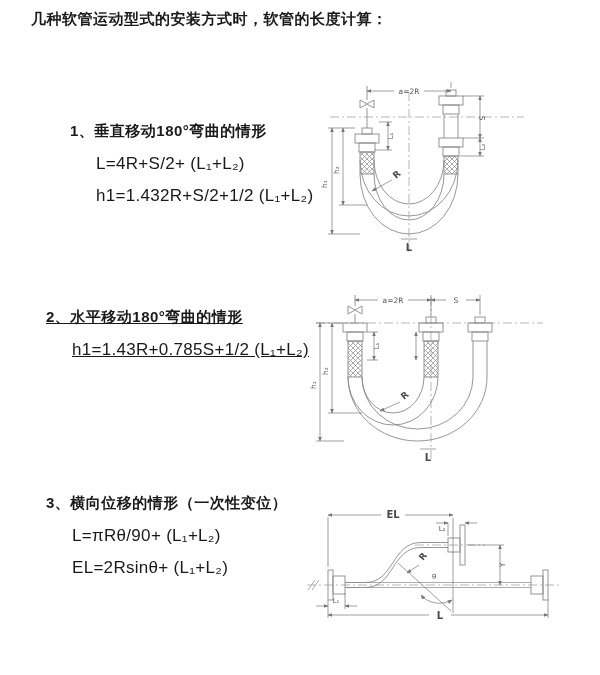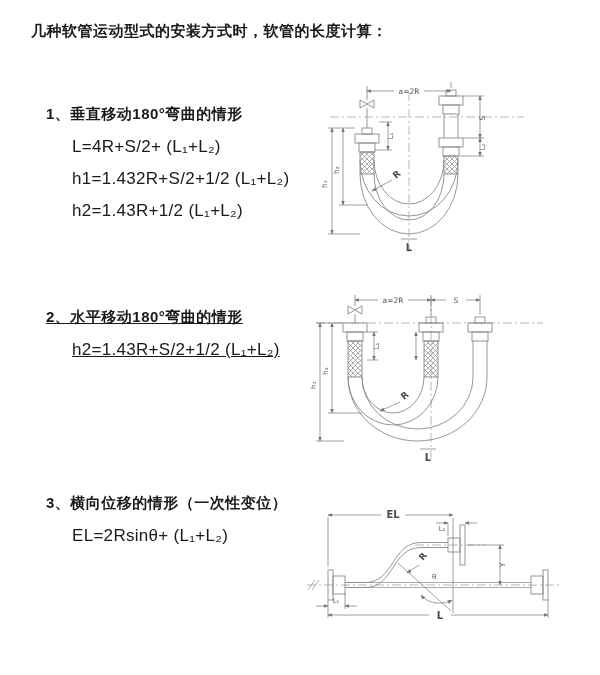--- a/index.html
+++ b/index.html
@@ -1,54 +1,54 @@
 <!DOCTYPE html>
 <html><head>
 <meta charset="utf-8">
 <style>
   html,body{margin:0;padding:0;}
   body{
     width:600px;height:675px;background:#ffffff;position:relative;
     font-family:"Liberation Sans", sans-serif;color:#1a1a1a;overflow:hidden;
   }
   .title{
-    position:absolute;left:31px;top:22px;margin:0;
+    position:absolute;left:31px;top:10px;margin:0;
     font-size:15px;font-weight:700;letter-spacing:.5px;
   }
   .sec{position:absolute;left:46px;}
   .sec h2{font-size:15px;font-weight:700;margin:0 0 7px 0;letter-spacing:.5px;}
   .sec p{font-size:17px;margin:0 0 0 26px;line-height:32px;letter-spacing:.3px;}
   svg.diagram{position:absolute;overflow:visible;}
   svg text{font-family:"DejaVu Sans", sans-serif;font-size:7.5px;fill:#555;}
   .dline{stroke:#8a8a8a;stroke-width:.9;fill:none;}
   .cl{stroke:#9a9a9a;stroke-width:.7;fill:none;stroke-dasharray:9 3 2 3;}
   .dim{stroke:#777;stroke-width:.7;fill:none;}
   .lbl-big{font-size:10px;font-weight:700;fill:#4a4a4a;}
   .lbl-r{font-size:9px;font-weight:700;fill:#4a4a4a;}
   .lbl-sm{font-size:7px;}
 </style>
 </head>
 <body>
 
 <h1 class="title">几种软管运动型式的安装方式时，软管的长度计算：</h1>
 
-<section class="sec" style="top:105px;">
+<section class="sec" style="top:122px;margin-left:24px;">
   <h2>1、垂直移动180°弯曲的情形</h2>
   <p>L=4R+S/2+ (L₁+L₂)</p>
   <p>h1=1.432R+S/2+1/2 (L₁+L₂)</p>
-  <p>h2=1.43R+1/2 (L₁+L₂)</p>
 </section>
 
 <section class="sec" style="top:308px;text-decoration:underline;">
   <h2>2、水平移动180°弯曲的情形</h2>
-  <p>h2=1.43R+S/2+1/2 (L₁+L₂)</p>
+  <p>h1=1.43R+0.785S+1/2 (L₁+L₂)</p>
 </section>
 
 <section class="sec" style="top:494px;">
   <h2>3、横向位移的情形（一次性变位）</h2>
+  <p>L=πRθ/90+ (L₁+L₂)</p>
   <p>EL=2Rsinθ+ (L₁+L₂)</p>
 </section>
 
 <svg class="diagram" style="left:312px;top:74px;" width="256" height="184" viewBox="0 0 256 184">
   <defs>
     <marker id="a1" viewBox="0 0 10 10" refX="9" refY="5" markerWidth="7" markerHeight="7" orient="auto-start-reverse">
       <path d="M0 1 L10 5 L0 9 z" fill="#777"></path>
     </marker>
     <pattern id="p1" width="5" height="5" patternUnits="userSpaceOnUse">
       <path d="M0 5 L5 0 M0 0 L5 5" stroke="#8a8a8a" stroke-width=".7"></path>

